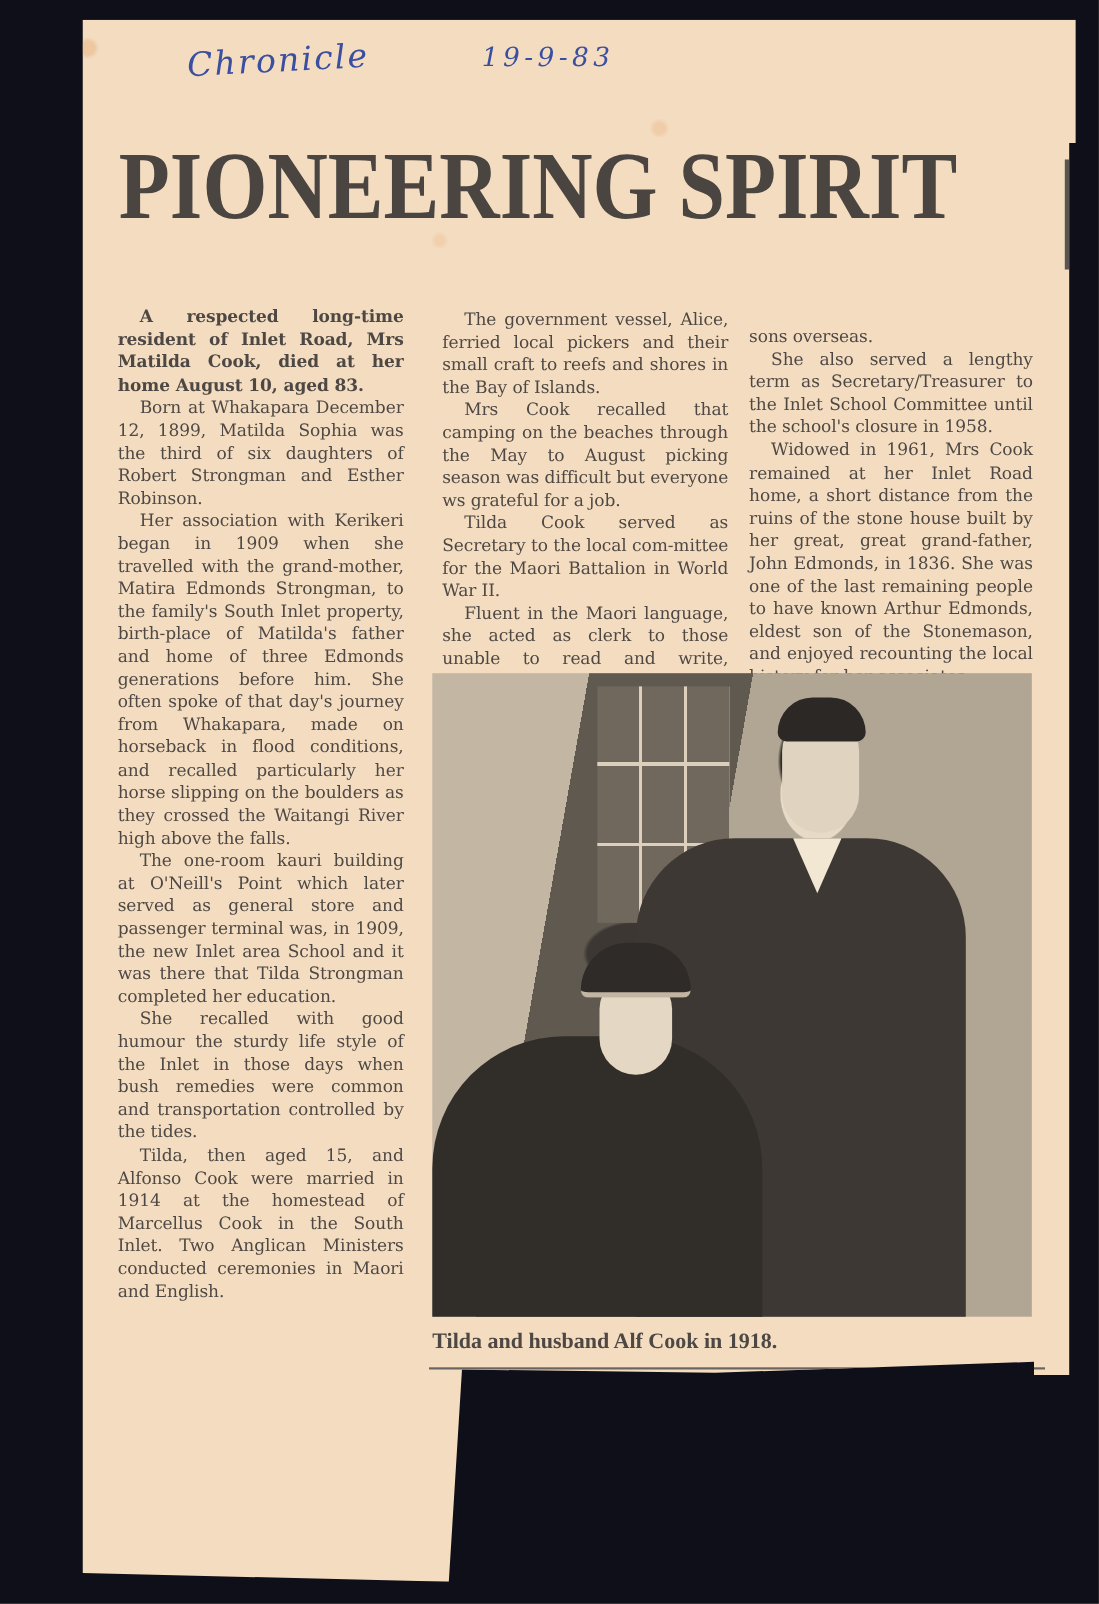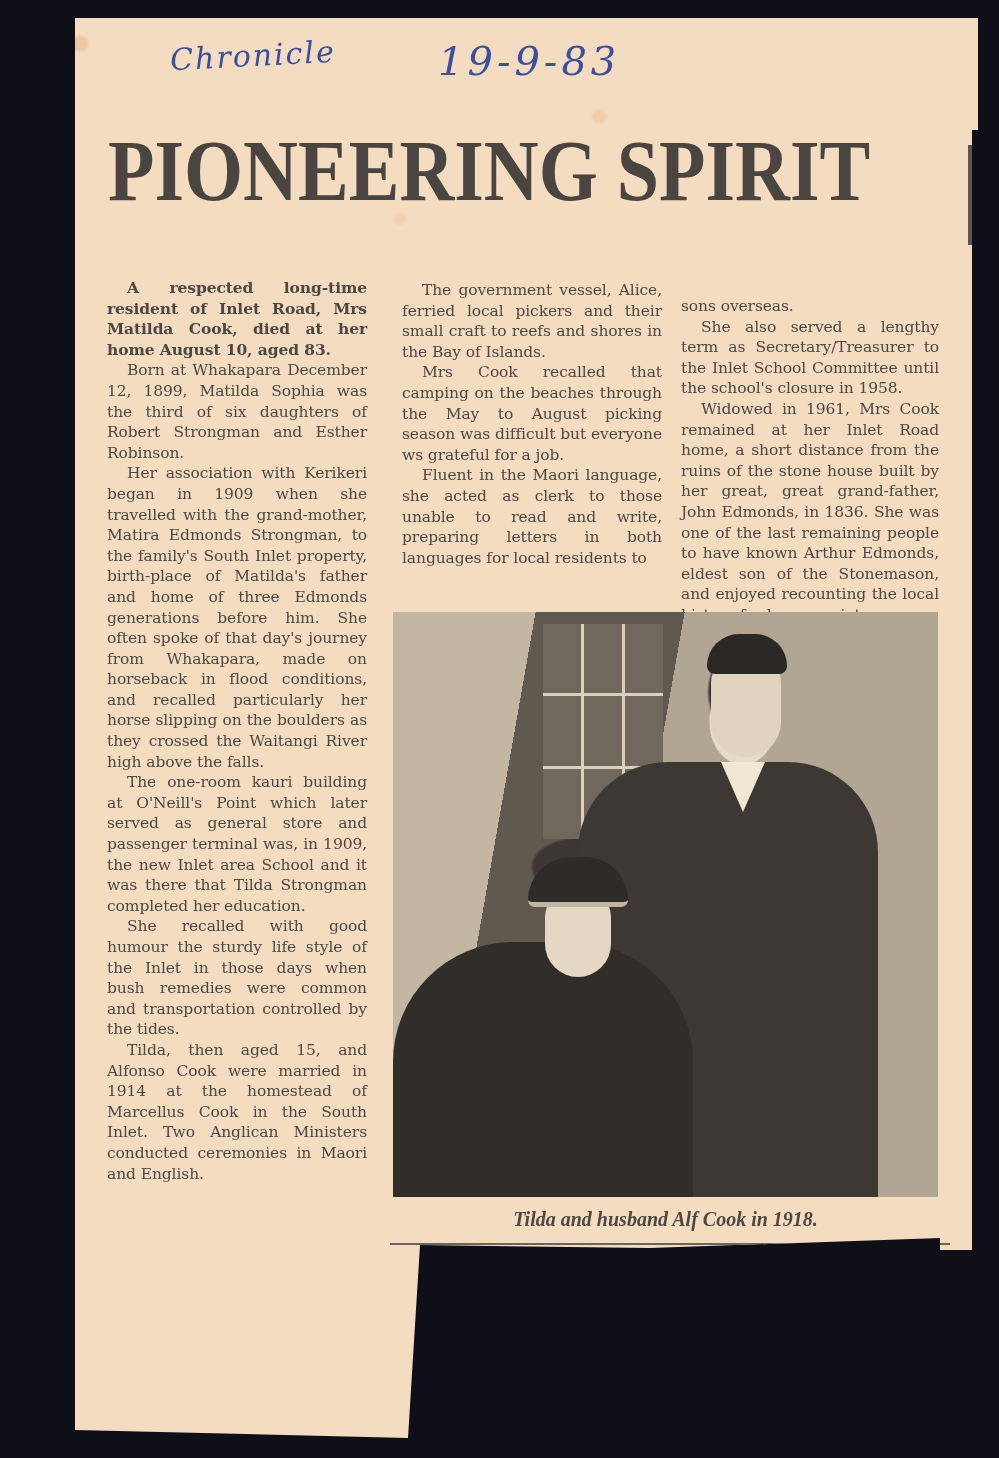--- a/index.html
+++ b/index.html
@@ -21,21 +21,21 @@
         radial-gradient(circle at 40% 15%, rgba(230,160,100,0.2) 0 4px, transparent 8px);
     }
     .col-rule {
       position: absolute; left: 968px; top: 145px; width: 4px; height: 100px; background: #5a5550;
     }
     .handwriting {
       position: absolute; top: 38px; color: #3a4fa0;
       font-family: "DejaVu Serif", serif; font-style: italic; font-size: 30px; letter-spacing: 2px;
     }
     .hw-source { left: 170px; transform: rotate(-3deg); }
-    .hw-date { left: 438px; font-size: 40px; letter-spacing: 4px; }
+    .hw-date { left: 438px; font-size: 24px; letter-spacing: 4px; }
     .headline {
       position: absolute; left: 108px; top: 126px; width: 830px;
       font-family: "Liberation Serif", serif; font-weight: bold;
       font-size: 76px; line-height: 1; color: #4a4540;
       letter-spacing: 0px; transform: scaleY(1.15); transform-origin: left top;
       white-space: nowrap;
     }
     .column {
       position: absolute; font-family: "DejaVu Serif", serif;
       font-size: 15.5px; line-height: 20.6px; color: #4e4844;
@@ -89,22 +89,22 @@
       border-bottom: 5px solid #b8ab9e;
     }
     .photo .window {
       position: absolute; left: 150px; top: 12px; width: 120px; height: 215px;
       background:
         repeating-linear-gradient(90deg, transparent 0 38px, #cfc4b8 38px 41px),
         repeating-linear-gradient(0deg, transparent 0 70px, #cfc4b8 70px 73px),
         #6a625b;
     }
     .caption {
-      position: absolute; left: 393px; top: 1208px; width: 545px; text-align: center;
-      font-family: "Liberation Serif", serif; font-weight: bold; font-size: 20px; color: #4e4844; font-style: italic;
+      position: absolute; left: 393px; top: 1208px; width: 545px; text-align: left;
+      font-family: "Liberation Serif", serif; font-weight: bold; font-size: 20px; color: #4e4844;
     }
     .caption-rule {
       position: absolute; left: 390px; top: 1243px; width: 560px; height: 2px; background: #6a6560;
     }
   </style>
 </head>
 <body>
 
 <div class="clipping">
   <div class="col-rule"></div>
@@ -119,20 +119,21 @@
     <p>Born at Whakapara December 12, 1899, Matilda Sophia was the third of six daughters of Robert Strongman and Esther Robinson.</p>
     <p>Her association with Kerikeri began in 1909 when she travelled with the grand-mother, Matira Edmonds Strongman, to the family's South Inlet property, birth-place of Matilda's father and home of three Edmonds generations before him. She often spoke of that day's journey from Whakapara, made on horseback in flood conditions, and recalled particularly her horse slipping on the boulders as they crossed the Waitangi River high above the falls.</p>
     <p>The one-room kauri building at O'Neill's Point which later served as general store and passenger terminal was, in 1909, the new Inlet area School and it was there that Tilda Strongman completed her education.</p>
     <p>She recalled with good humour the sturdy life style of the Inlet in those days when bush remedies were common and transportation controlled by the tides.</p>
     <p>Tilda, then aged 15, and Alfonso Cook were married in 1914 at the homestead of Marcellus Cook in the South Inlet. Two Anglican Ministers conducted ceremonies in Maori and English.</p>
   </div>
 
   <div class="column col2">
     <p>The government vessel, Alice, ferried local pickers and their small craft to reefs and shores in the Bay of Islands.</p>
     <p>Mrs Cook recalled that camping on the beaches through the May to August picking season was difficult but everyone ws grateful for a job.</p>
+    <p>Tilda Cook served as Secretary to the local com-mittee for the Maori Battalion in World War II.</p>
     <p>Fluent in the Maori language, she acted as clerk to those unable to read and write, preparing letters in both languages for local residents to</p>
   </div>
 
   <div class="column col3">
     <p class="noindent">sons overseas.</p>
     <p>She also served a lengthy term as Secretary/Treasurer to the Inlet School Committee until the school's closure in 1958.</p>
     <p>Widowed in 1961, Mrs Cook remained at her Inlet Road home, a short distance from the ruins of the stone house built by her great, great grand-father, John Edmonds, in 1836. She was one of the last remaining people to have known Arthur Edmonds, eldest son of the Stonemason, and enjoyed recounting the local history for her associates.</p>
   </div>
 
   <div class="photo">

